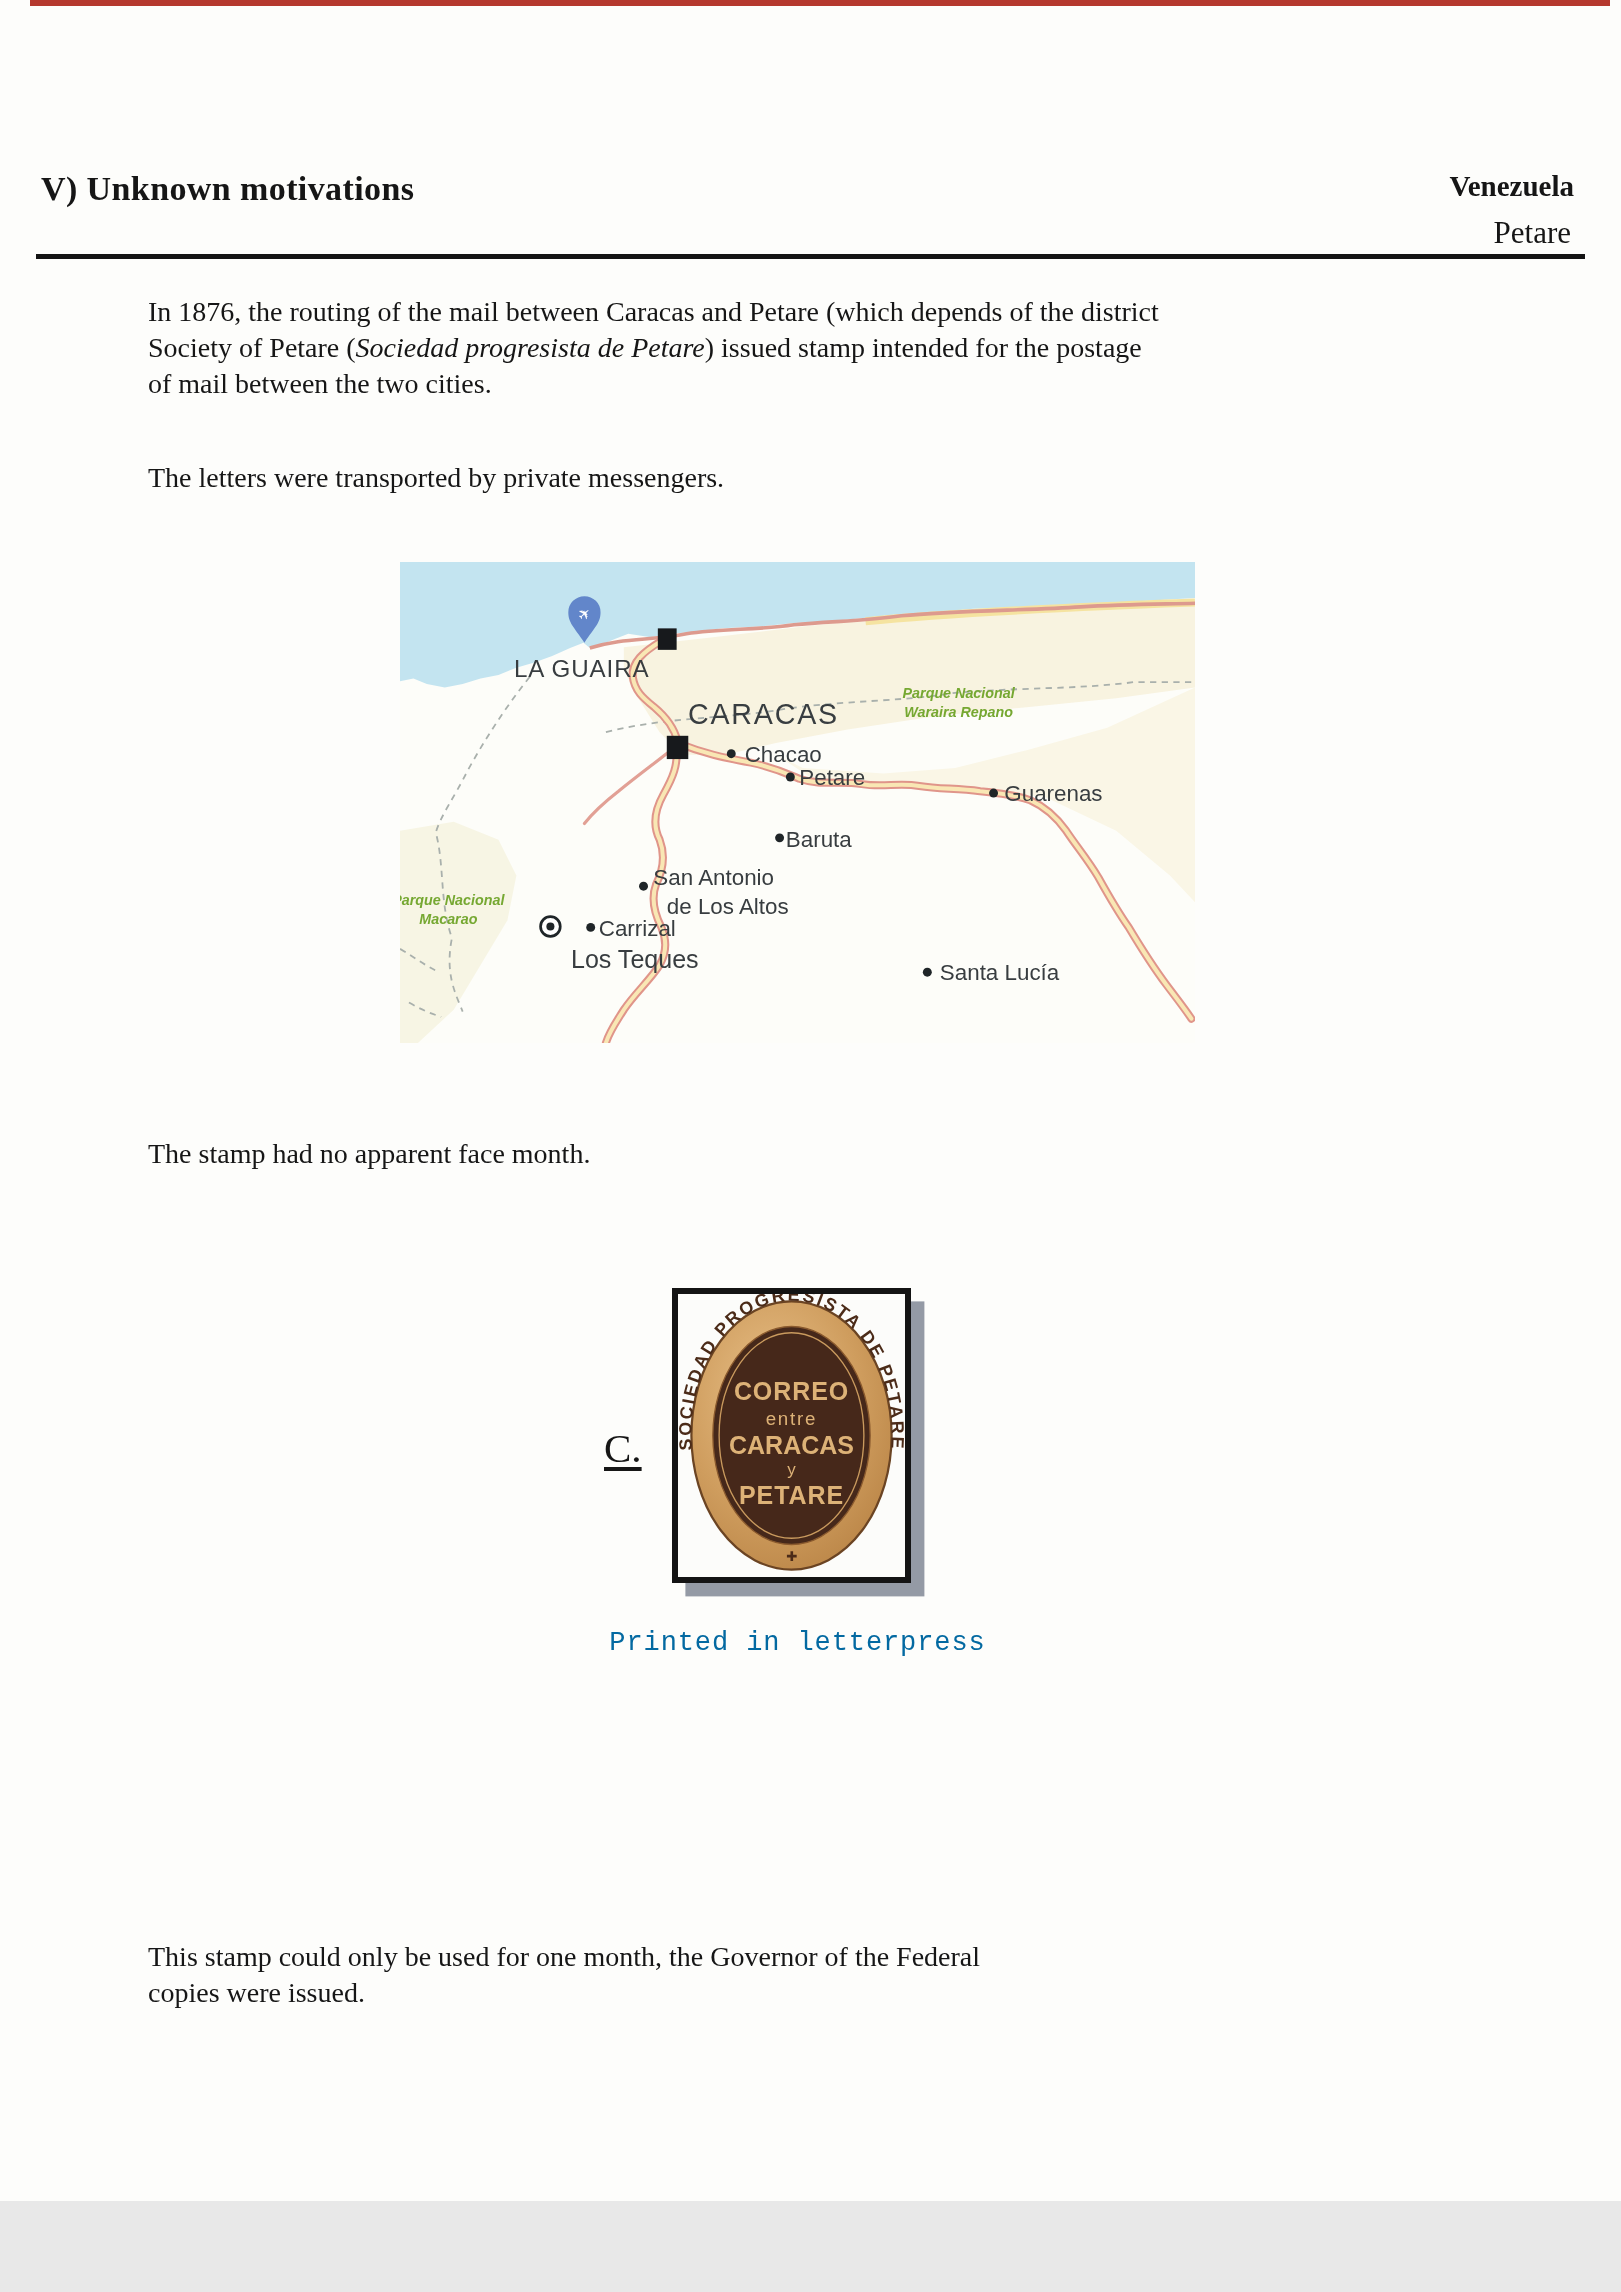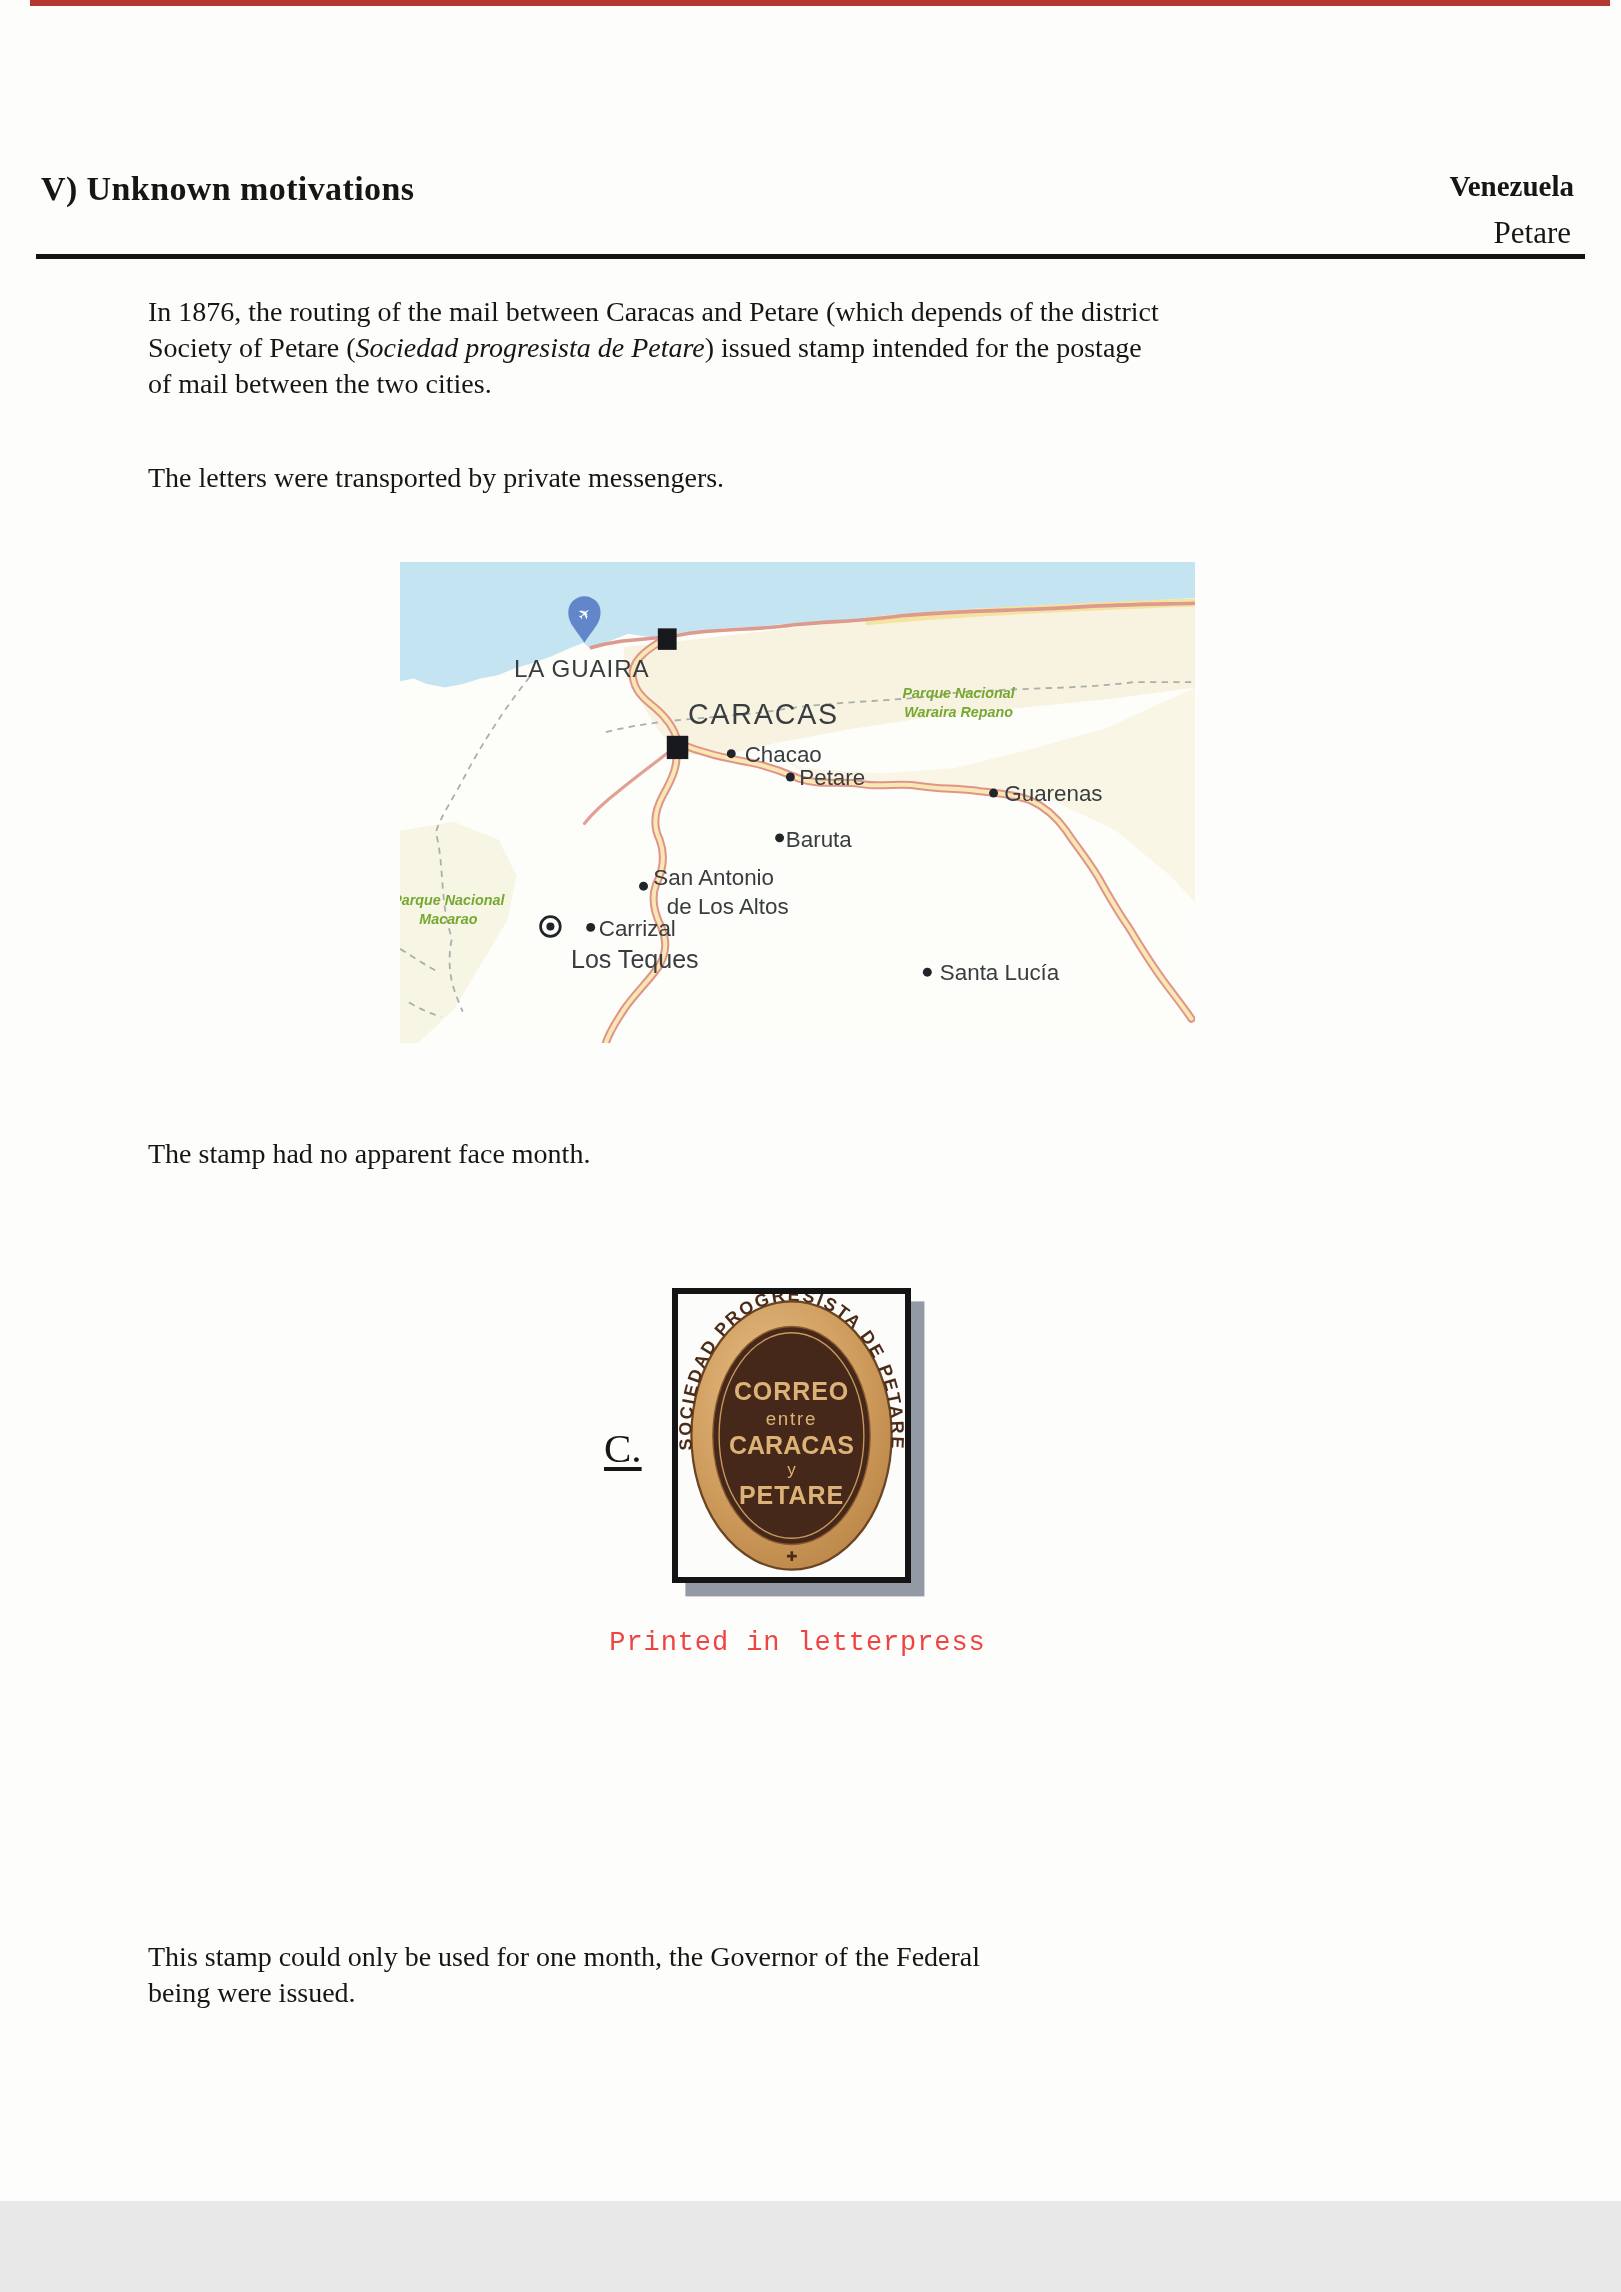--- a/index.html
+++ b/index.html
@@ -13,21 +13,21 @@
   .rule{left:36px;top:254px;width:1549px;height:4.5px;background:#141414;}
   .para{left:148px;width:1299px;text-align:left;font-size:28px;line-height:36px;}
   .para .ln{display:block;}
   .it{font-style:italic;}
   .b{font-weight:normal;}
   .mapwrap{left:400px;top:562px;width:795px;height:481px;}
   .stamp-label{left:604px;top:1424px;font-size:41px;text-decoration:underline;text-underline-offset:4.5px;}
   .frame{left:672px;top:1288px;width:227px;height:283px;background:#fcfcfa;border:6.3px solid #141414;
          box-shadow:13.4px 13.4px 0 0 #949aa5;}
   .caption{left:148px;top:1628px;width:1299px;text-align:center;
-           font-family:"Liberation Mono", monospace;font-size:27px;letter-spacing:0.9px;color:#ef4444;}
+           font-family:"Liberation Mono", monospace;font-size:27px;letter-spacing:0.9px;color:#0369a1;}
   .closing{top:1939px;}
   .maptext{font-family:"Liberation Sans", sans-serif;fill:#383d40;}
   .parktext{font-family:"Liberation Sans", sans-serif;font-style:italic;font-weight:bold;fill:#76a832;}
   .stamptext{font-family:"Liberation Sans", sans-serif;fill:#ddb277;}
 </style>
 </head>
 <body>
 
 <div class="page">
 
@@ -147,17 +147,17 @@
       <text class="stamptext" x="127" y="179" font-size="28" font-weight="bold" text-anchor="middle">CARACAS</text>
       <text class="stamptext" x="127" y="202" font-size="19" text-anchor="middle">y</text>
       <text class="stamptext" x="127" y="235" font-size="28" font-weight="bold" text-anchor="middle" letter-spacing="1">PETARE</text>
     </svg>
   </div>
 
   <div class="abs caption">Printed in letterpress</div>
 
   <div class="abs para closing">
     <span class="ln"><span class="b">This stamp could only be used for one month</span><span>, the Governor of the Federal</span></span>
-    <span class="ln"><span class="b">being</span><span> were issued.</span></span>
+    <span class="ln"><span class="b">copies</span><span> were issued.</span></span>
   </div>
 
 </div>
 
 
 </body></html>

